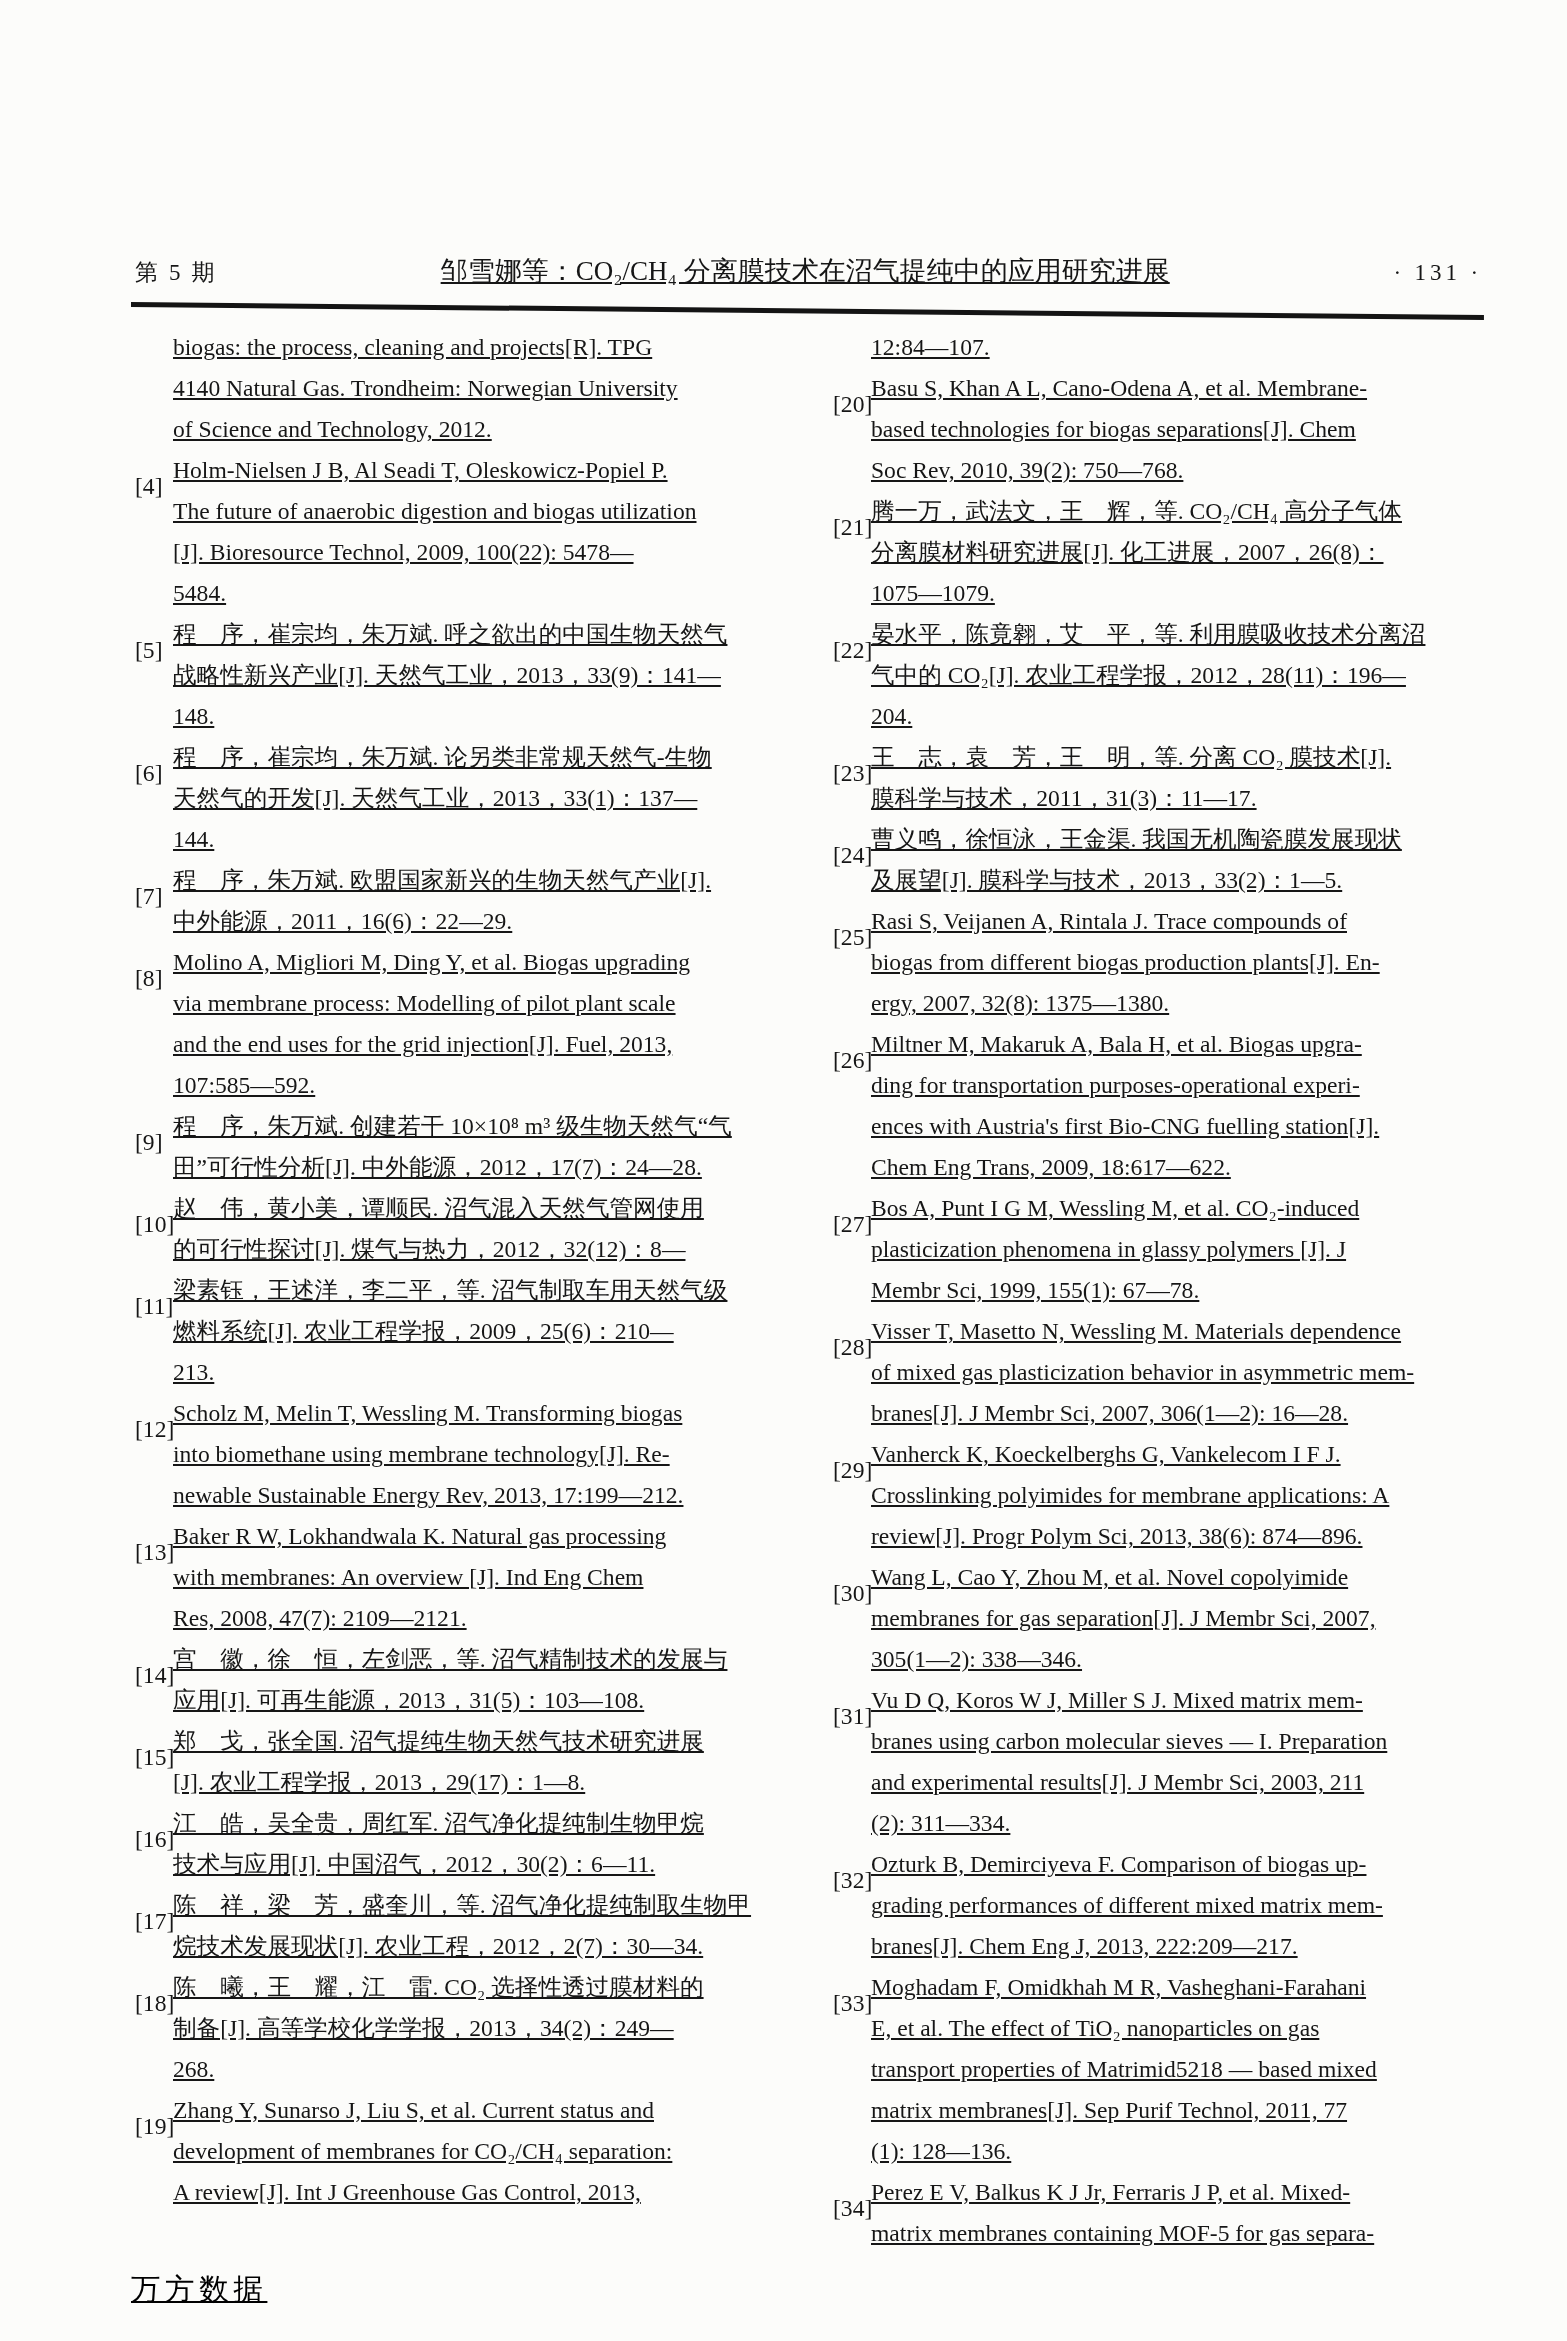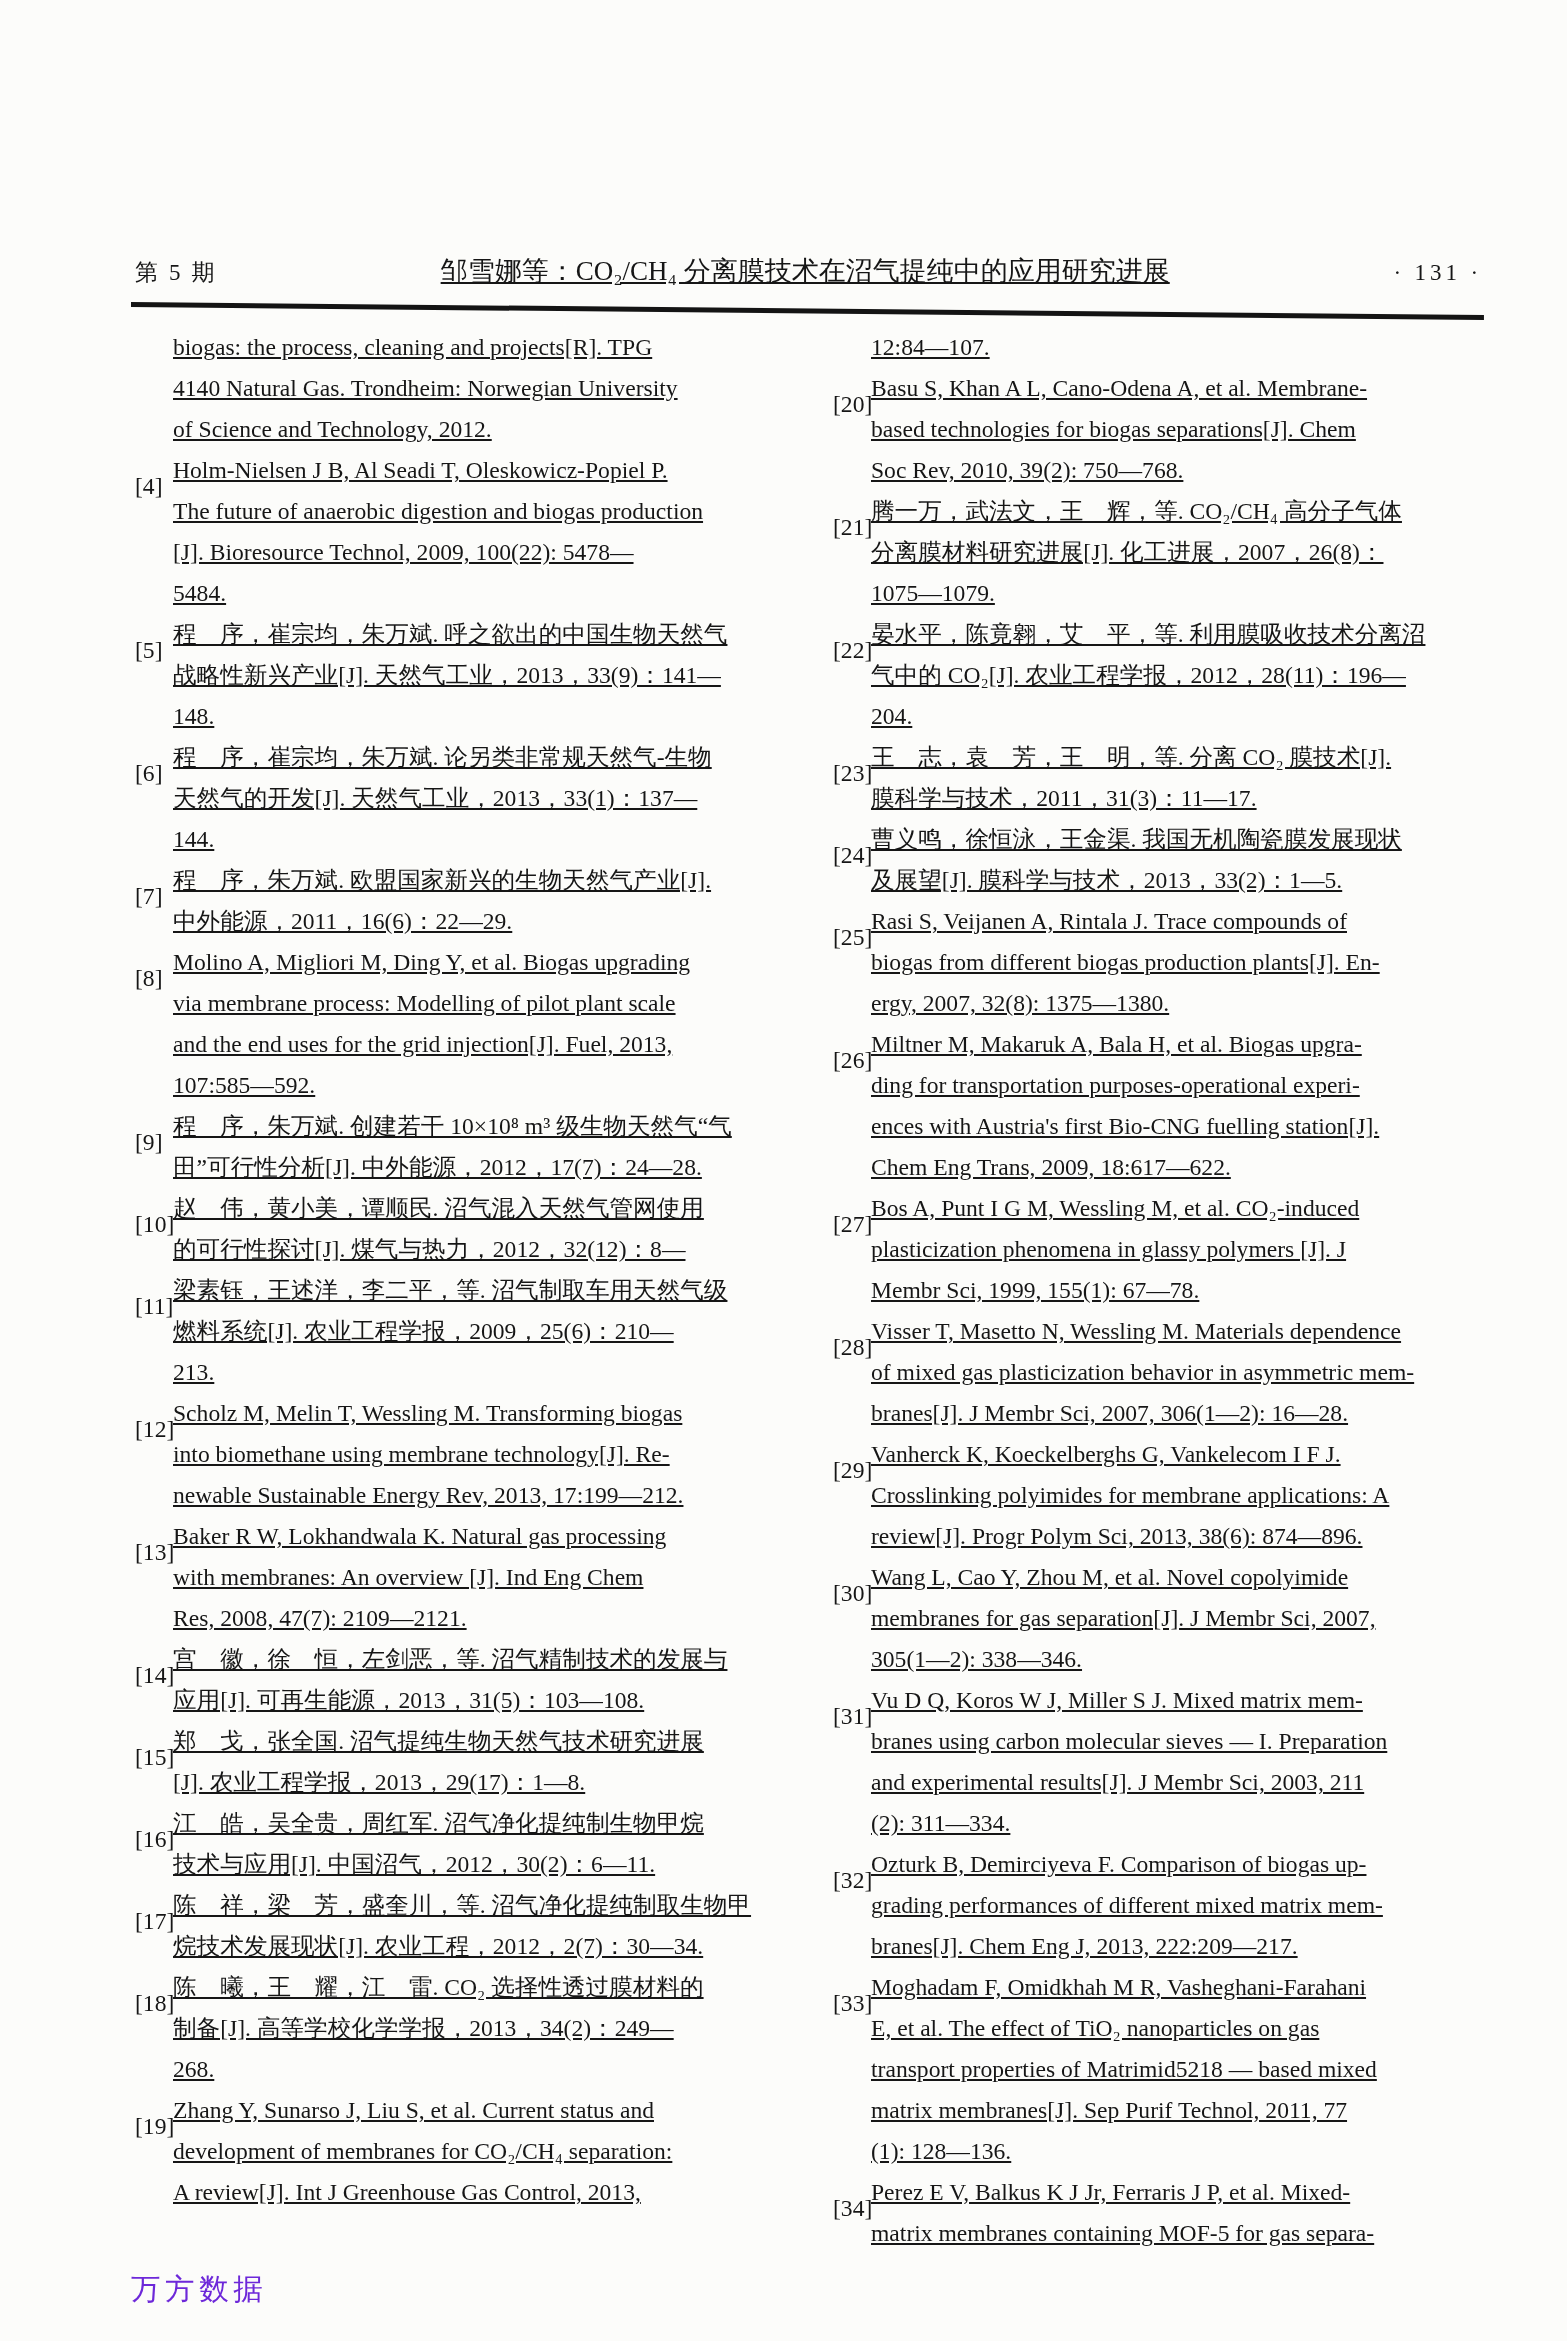--- a/index.html
+++ b/index.html
@@ -74,22 +74,23 @@
     top: 16px;
   }
   .ref-line {
     white-space: nowrap;
   }
   .watermark {
     position: absolute;
     left: 131px;
     top: 2270px;
     font-size: 29.5px;
-    color: #6d28d9;
+    color: #000000;
     letter-spacing: 4.6px;
+    text-decoration: underline;
   }
 </style>
 </head>
 <body>
 
 <div class="page">
 
   <div class="header">
     <span class="issue">第 5 期</span>
     <span class="running-title">邹雪娜等：CO₂/CH₄ 分离膜技术在沼气提纯中的应用研究进展</span>
@@ -101,21 +102,21 @@
   <div class="columns">
     <div class="ref-column">
         <div class="ref-entry">
           <div class="ref-line">biogas: the process, cleaning and projects[R]. TPG</div>
           <div class="ref-line">4140 Natural Gas. Trondheim: Norwegian University</div>
           <div class="ref-line">of Science and Technology, 2012.</div>
         </div>
         <div class="ref-entry">
           <span class="ref-label">[4]</span>
           <div class="ref-line">Holm-Nielsen J B, Al Seadi T, Oleskowicz-Popiel P.</div>
-          <div class="ref-line">The future of anaerobic digestion and biogas production</div>
+          <div class="ref-line">The future of anaerobic digestion and biogas utilization</div>
           <div class="ref-line">[J]. Bioresource Technol, 2009, 100(22): 5478—</div>
           <div class="ref-line">5484.</div>
         </div>
         <div class="ref-entry">
           <span class="ref-label">[5]</span>
           <div class="ref-line">程　序，崔宗均，朱万斌. 呼之欲出的中国生物天然气</div>
           <div class="ref-line">战略性新兴产业[J]. 天然气工业，2013，33(9)：141—</div>
           <div class="ref-line">148.</div>
         </div>
         <div class="ref-entry">

